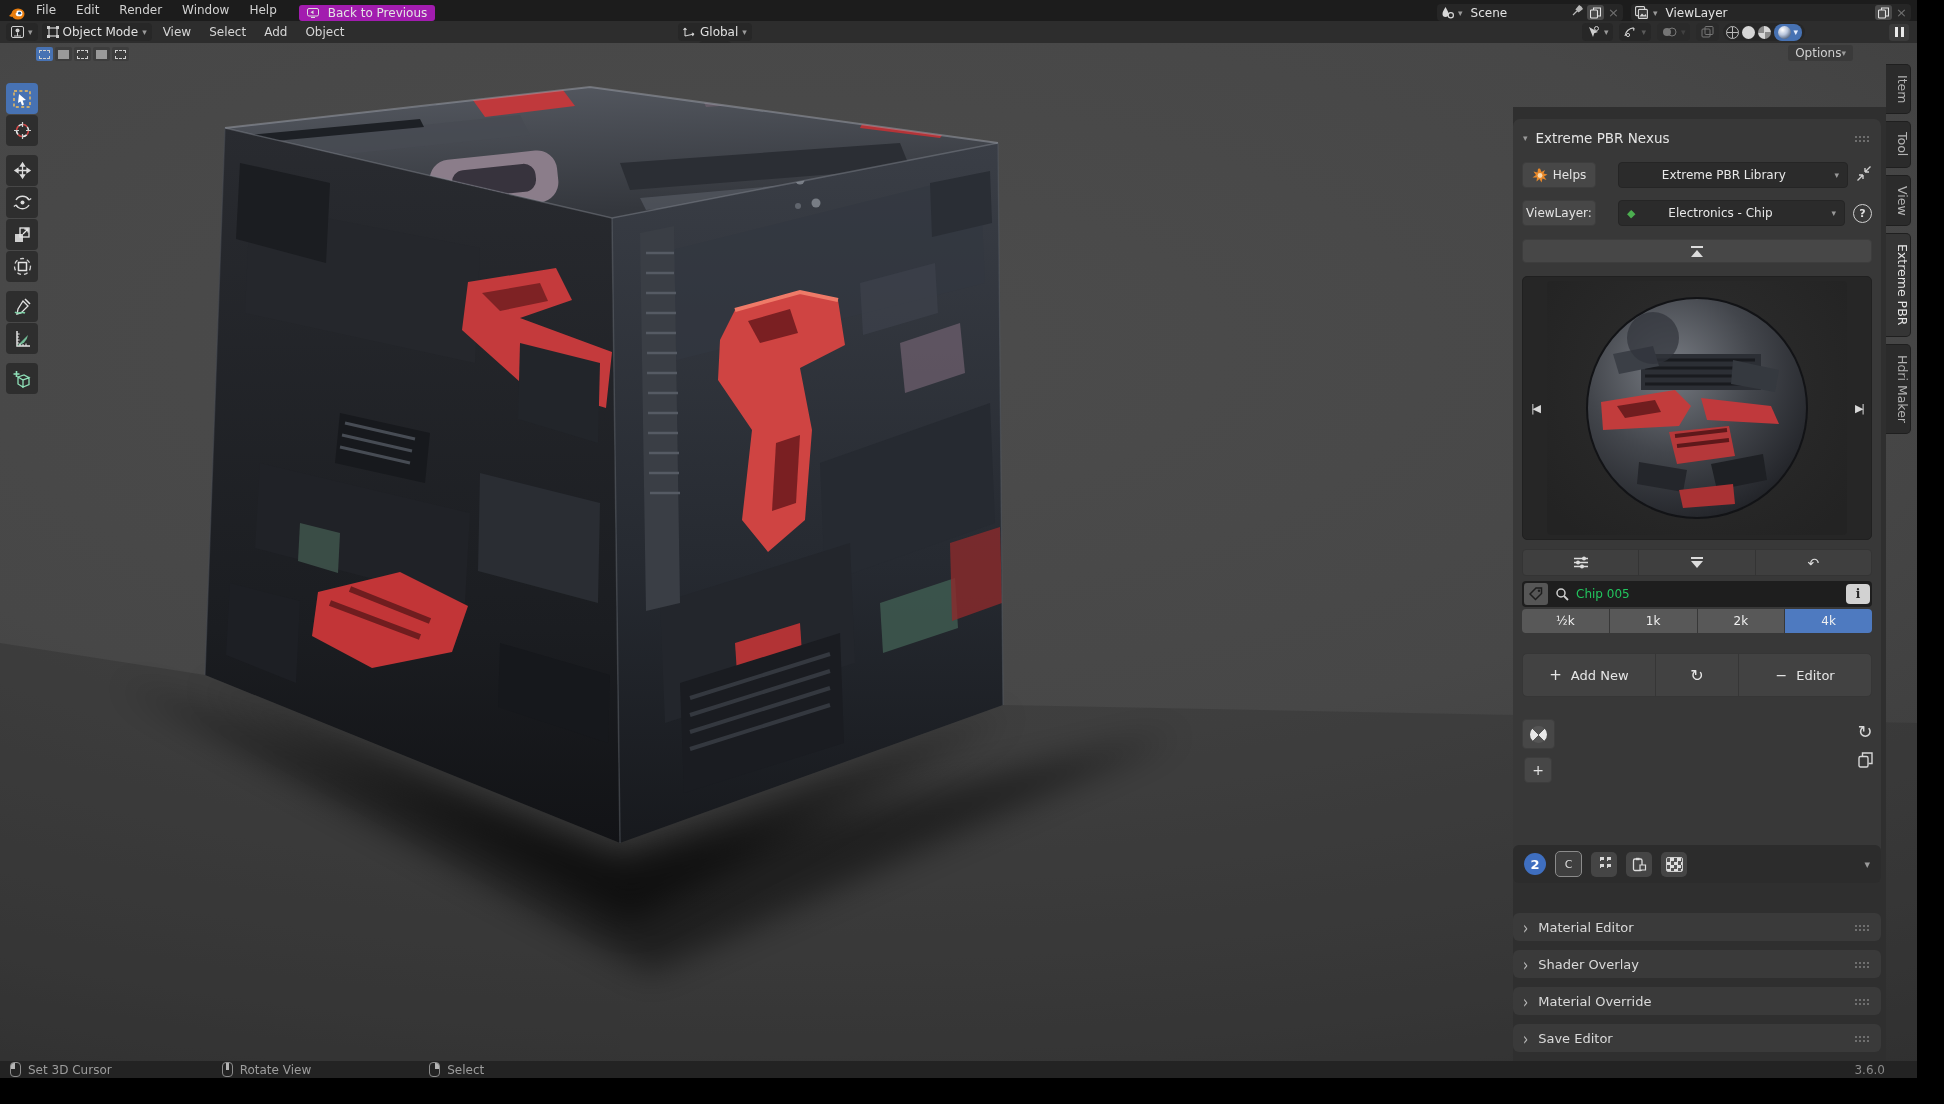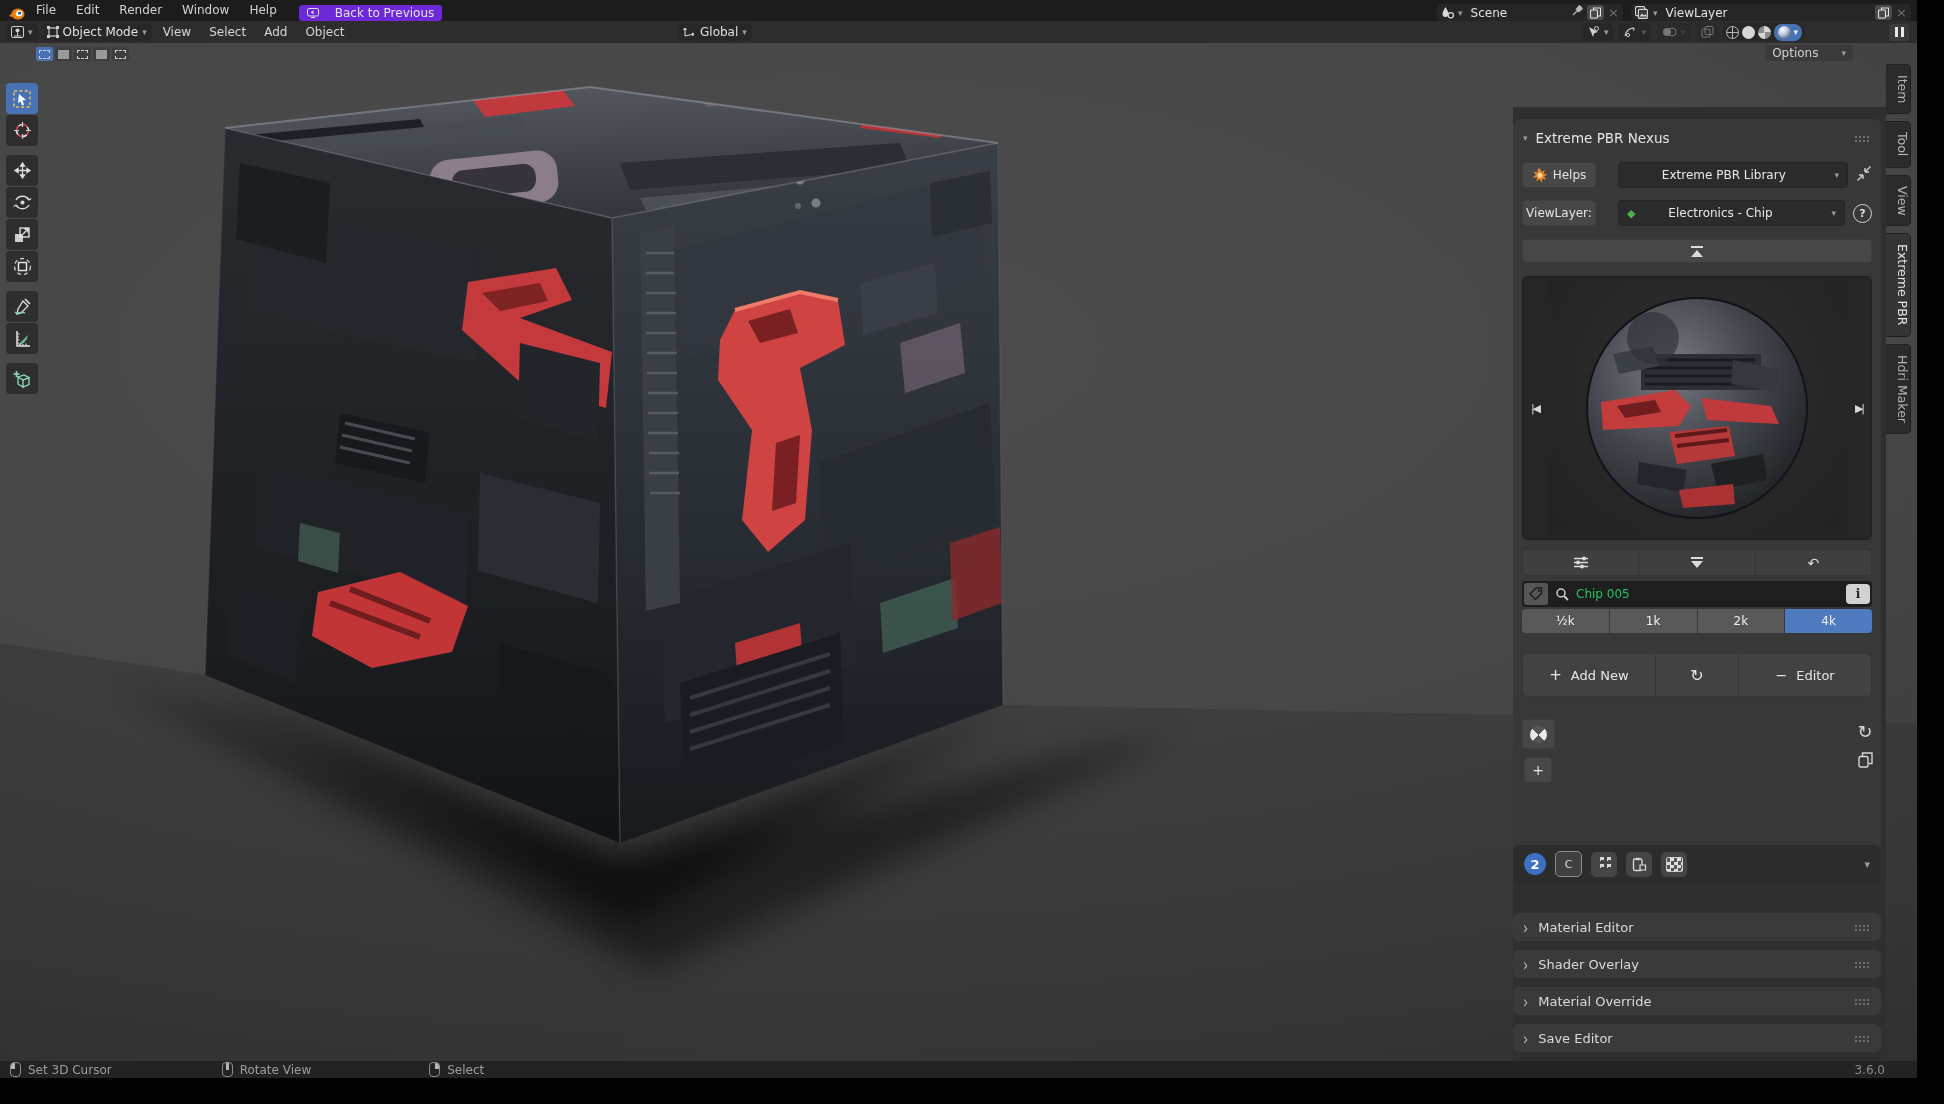--- a/index.html
+++ b/index.html
@@ -4,22 +4,22 @@
 <style>
   html,body{margin:0;padding:0;background:#000;}
   body{width:1944px;height:1104px;position:relative;font-family:"DejaVu Sans",sans-serif;
        -webkit-font-smoothing:antialiased;overflow:hidden;color:#c8c8c8;font-size:12px;}
   #window{position:absolute;left:0;top:0;width:1917px;height:1078px;background:#1d1d1d;overflow:hidden;}
 
   
   #topbar{position:absolute;left:0;top:0;width:1917px;height:21px;background:#1c1c1c;display:flex;align-items:flex-end;}
   .menu-item{padding:0 10px;color:#d2d2d2;font-size:12px;line-height:21px;cursor:default;}
   #blender-logo{margin-left:8px;width:18px;height:14px;}
-  .backbtn{margin-left:12px;height:16px;background:#6d28d9;border-radius:3px;display:flex;align-items:center;
-           padding:0 8px;gap:16px;color:#e4e4e4;}
+  .backbtn{margin-left:12px;height:16px;background:#a21caf;border-radius:3px;display:flex;align-items:center;
+           padding:0 8px;gap:9px;color:#e4e4e4;}
   .topbar-right{margin-left:auto;display:flex;gap:8px;margin-right:6px;align-items:center;}
   .idwidget{height:17px;background:#262626;border-radius:4px;display:flex;align-items:center;padding:0 4px;gap:4px;}
   .idwidget .txt{color:#e2e2e2;padding:0 4px;}
   .boxed{background:#4a4a4a;border-radius:3px;width:17px;height:15px;display:flex;align-items:center;justify-content:center;}
   .dim{opacity:.45;}
   .carat{color:#9a9a9a;font-size:9px;}
 
   
   #vheader{position:absolute;left:0;top:21px;width:1917px;height:22px;background:#2d2d2d;display:flex;align-items:center;
            box-shadow:0 1px 0 #242424;}
@@ -40,21 +40,21 @@
 
   
   #viewport{position:absolute;left:0;top:43px;width:1917px;height:1018px;
      background:radial-gradient(120% 90% at 42% 30%,#4c4c4c 0%,#474747 45%,#3c3c3c 75%,#2f2f2f 100%);}
   #selmodes{position:absolute;left:36px;top:4px;display:flex;gap:2px;}
   .selmode{width:17px;height:14px;border-radius:2px;background:#3d3d3d;display:flex;align-items:center;justify-content:center;}
   .selmode.active{background:#4772b3;}
   .selmode i{display:block;width:9px;height:7px;border:1px dashed #cfcfcf;}
   .selmode i.f{background:#9a9a9a;border-style:solid;border-color:#9a9a9a;}
   #optionsbtn{position:absolute;right:64px;top:2px;height:16px;background:#3a3a3a;border-radius:3px;
-      display:flex;align-items:center;gap:23px;padding:0 7px;color:#d0d0d0;}
+      display:flex;align-items:center;gap:0;padding:0 7px;color:#d0d0d0;}
 
   
   #toolbar{position:absolute;left:6px;top:40px;width:32px;}
   .tool{width:32px;height:31px;background:#2e2e2e;border-radius:4px;margin-bottom:1px;display:flex;align-items:center;justify-content:center;}
   .tool.active{background:#4772b3;}
   .tool.gap{margin-top:9px;}
   .tool svg{display:block;}
 
   
   #statusbar{position:absolute;left:0;top:1061px;width:1917px;height:17px;background:#232323;display:flex;align-items:center;color:#9d9d9d;}

